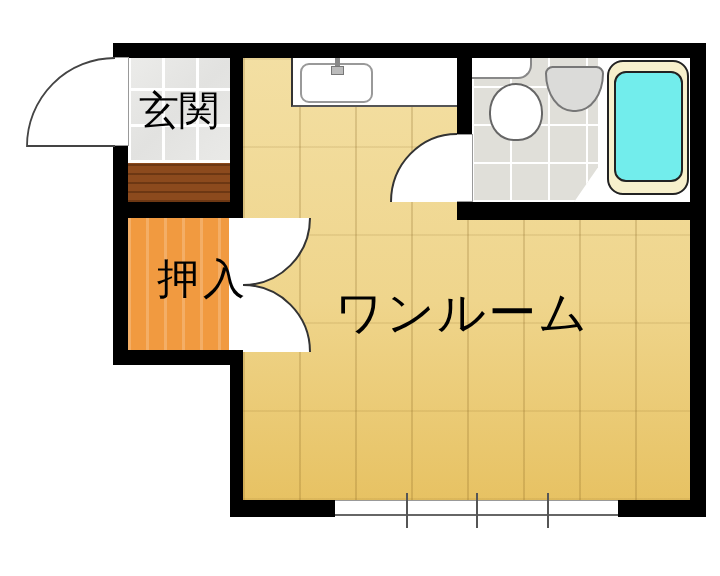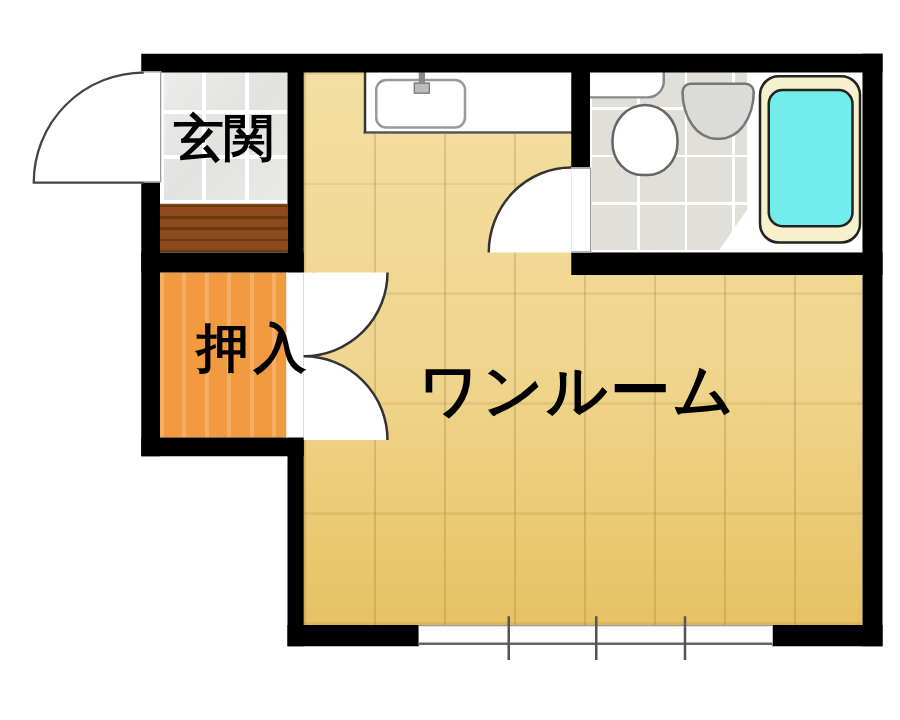--- a/index.html
+++ b/index.html
@@ -37,21 +37,21 @@
   
   .bathtile{
     background:
       repeating-linear-gradient(90deg,#ffffff 0 2px, rgba(0,0,0,0) 2px 38px),
       repeating-linear-gradient(0deg,#ffffff 0 2px, rgba(0,0,0,0) 2px 38px),
       #E0DFD9;
     clip-path:polygon(0 0,100% 0,100% 76%,81% 100%,0 100%);
   }
   .white{background:#fff;}
   .label{display:flex;align-items:center;justify-content:center;
-    color:#000;font-weight:bold;white-space:nowrap;}
+    color:#000;font-weight:normal;white-space:nowrap;}
   svg{position:absolute;left:0;top:0;}
 </style>
 </head>
 <body>
 
 <div id="canvas">
 
   <div class="a floor" style="left:243px;top:57px;width:447px;height:443px;"></div>
 
   <div class="a tile" style="left:128px;top:57px;width:102px;height:106px;"></div>

